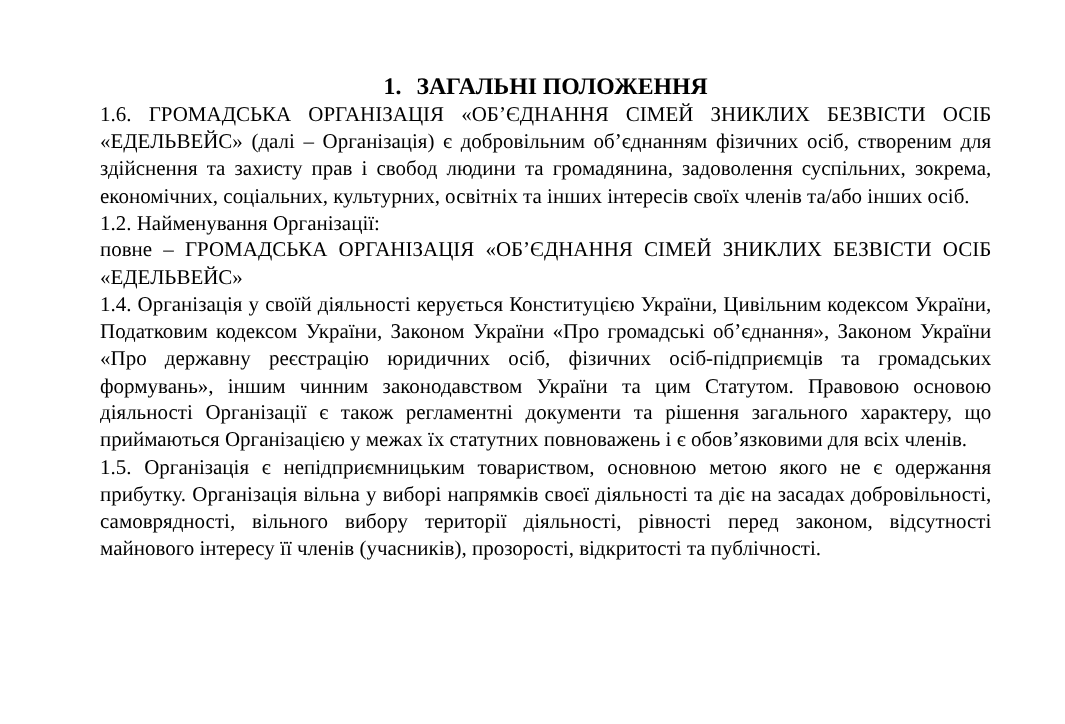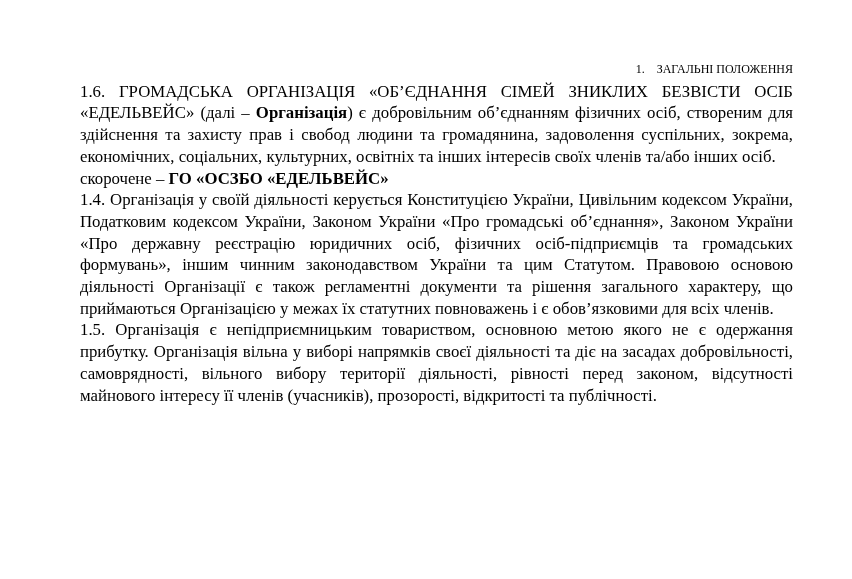--- a/index.html
+++ b/index.html
@@ -18,40 +18,41 @@
   .doc {
     position: absolute;
     left: 80px;
     top: 59px;
     width: 713px;
     font-size: 16.8px;
     line-height: 21.7px;
   }
   .doc-title {
     margin: 0;
-    font-size: 12px;
+    font-size: 19px;
     line-height: 21.7px;
-    font-weight: normal;
-    text-align: right;
+    font-weight: bold;
+    text-align: center;
   }
   .doc-title .title-number {
     margin-right: 12px;
   }
   .doc p {
     margin: 0;
     text-align: justify;
   }
   .doc b {
-    font-weight: bold;
+    font-weight: normal;
   }
 </style>
 </head>
 <body>
 
 <div class="doc">
   <h1 class="doc-title">
     <span class="title-number">1.</span><span>ЗАГАЛЬНІ ПОЛОЖЕННЯ</span>
   </h1>
   <p><span>1.6. ГРОМАДСЬКА ОРГАНІЗАЦІЯ «ОБ’ЄДНАННЯ СІМЕЙ ЗНИКЛИХ БЕЗВІСТИ ОСІБ «ЕДЕЛЬВЕЙС» (далі – </span><b>Організація</b><span>) є добровільним об’єднанням фізичних осіб, створеним для здійснення та захисту прав і свобод людини та громадянина, задоволення суспільних, зокрема, економічних, соціальних, культурних, освітніх та інших інтересів своїх членів та/або інших осіб.</span></p>
-  <p><span>скорочене – </span><b>ГО «ОСЗБО «ЕДЕЛЬВЕЙС»</b></p>
+  <p><span>1.2. Найменування Організації:</span></p>
+  <p><span>повне – </span><b>ГРОМАДСЬКА ОРГАНІЗАЦІЯ «ОБ’ЄДНАННЯ СІМЕЙ ЗНИКЛИХ БЕЗВІСТИ ОСІБ «ЕДЕЛЬВЕЙС»</b></p>
   <p><span>1.4. Організація у своїй діяльності керується Конституцією України, Цивільним кодексом України, Податковим кодексом України, Законом України «Про громадські об’єднання», Законом України «Про державну реєстрацію юридичних осіб, фізичних осіб-підприємців та громадських формувань», іншим чинним законодавством України та цим Статутом. Правовою основою діяльності Організації є також регламентні документи та рішення загального характеру, що приймаються Організацією у межах їх статутних повноважень і є обов’язковими для всіх членів.</span></p>
   <p><span>1.5. Організація є непідприємницьким товариством, основною метою якого не є одержання прибутку. Організація вільна у виборі напрямків своєї діяльності та діє на засадах добровільності, самоврядності, вільного вибору території діяльності, рівності перед законом, відсутності майнового інтересу її членів (учасників), прозорості, відкритості та публічності.</span></p>
 </div>
 
 </body></html>

